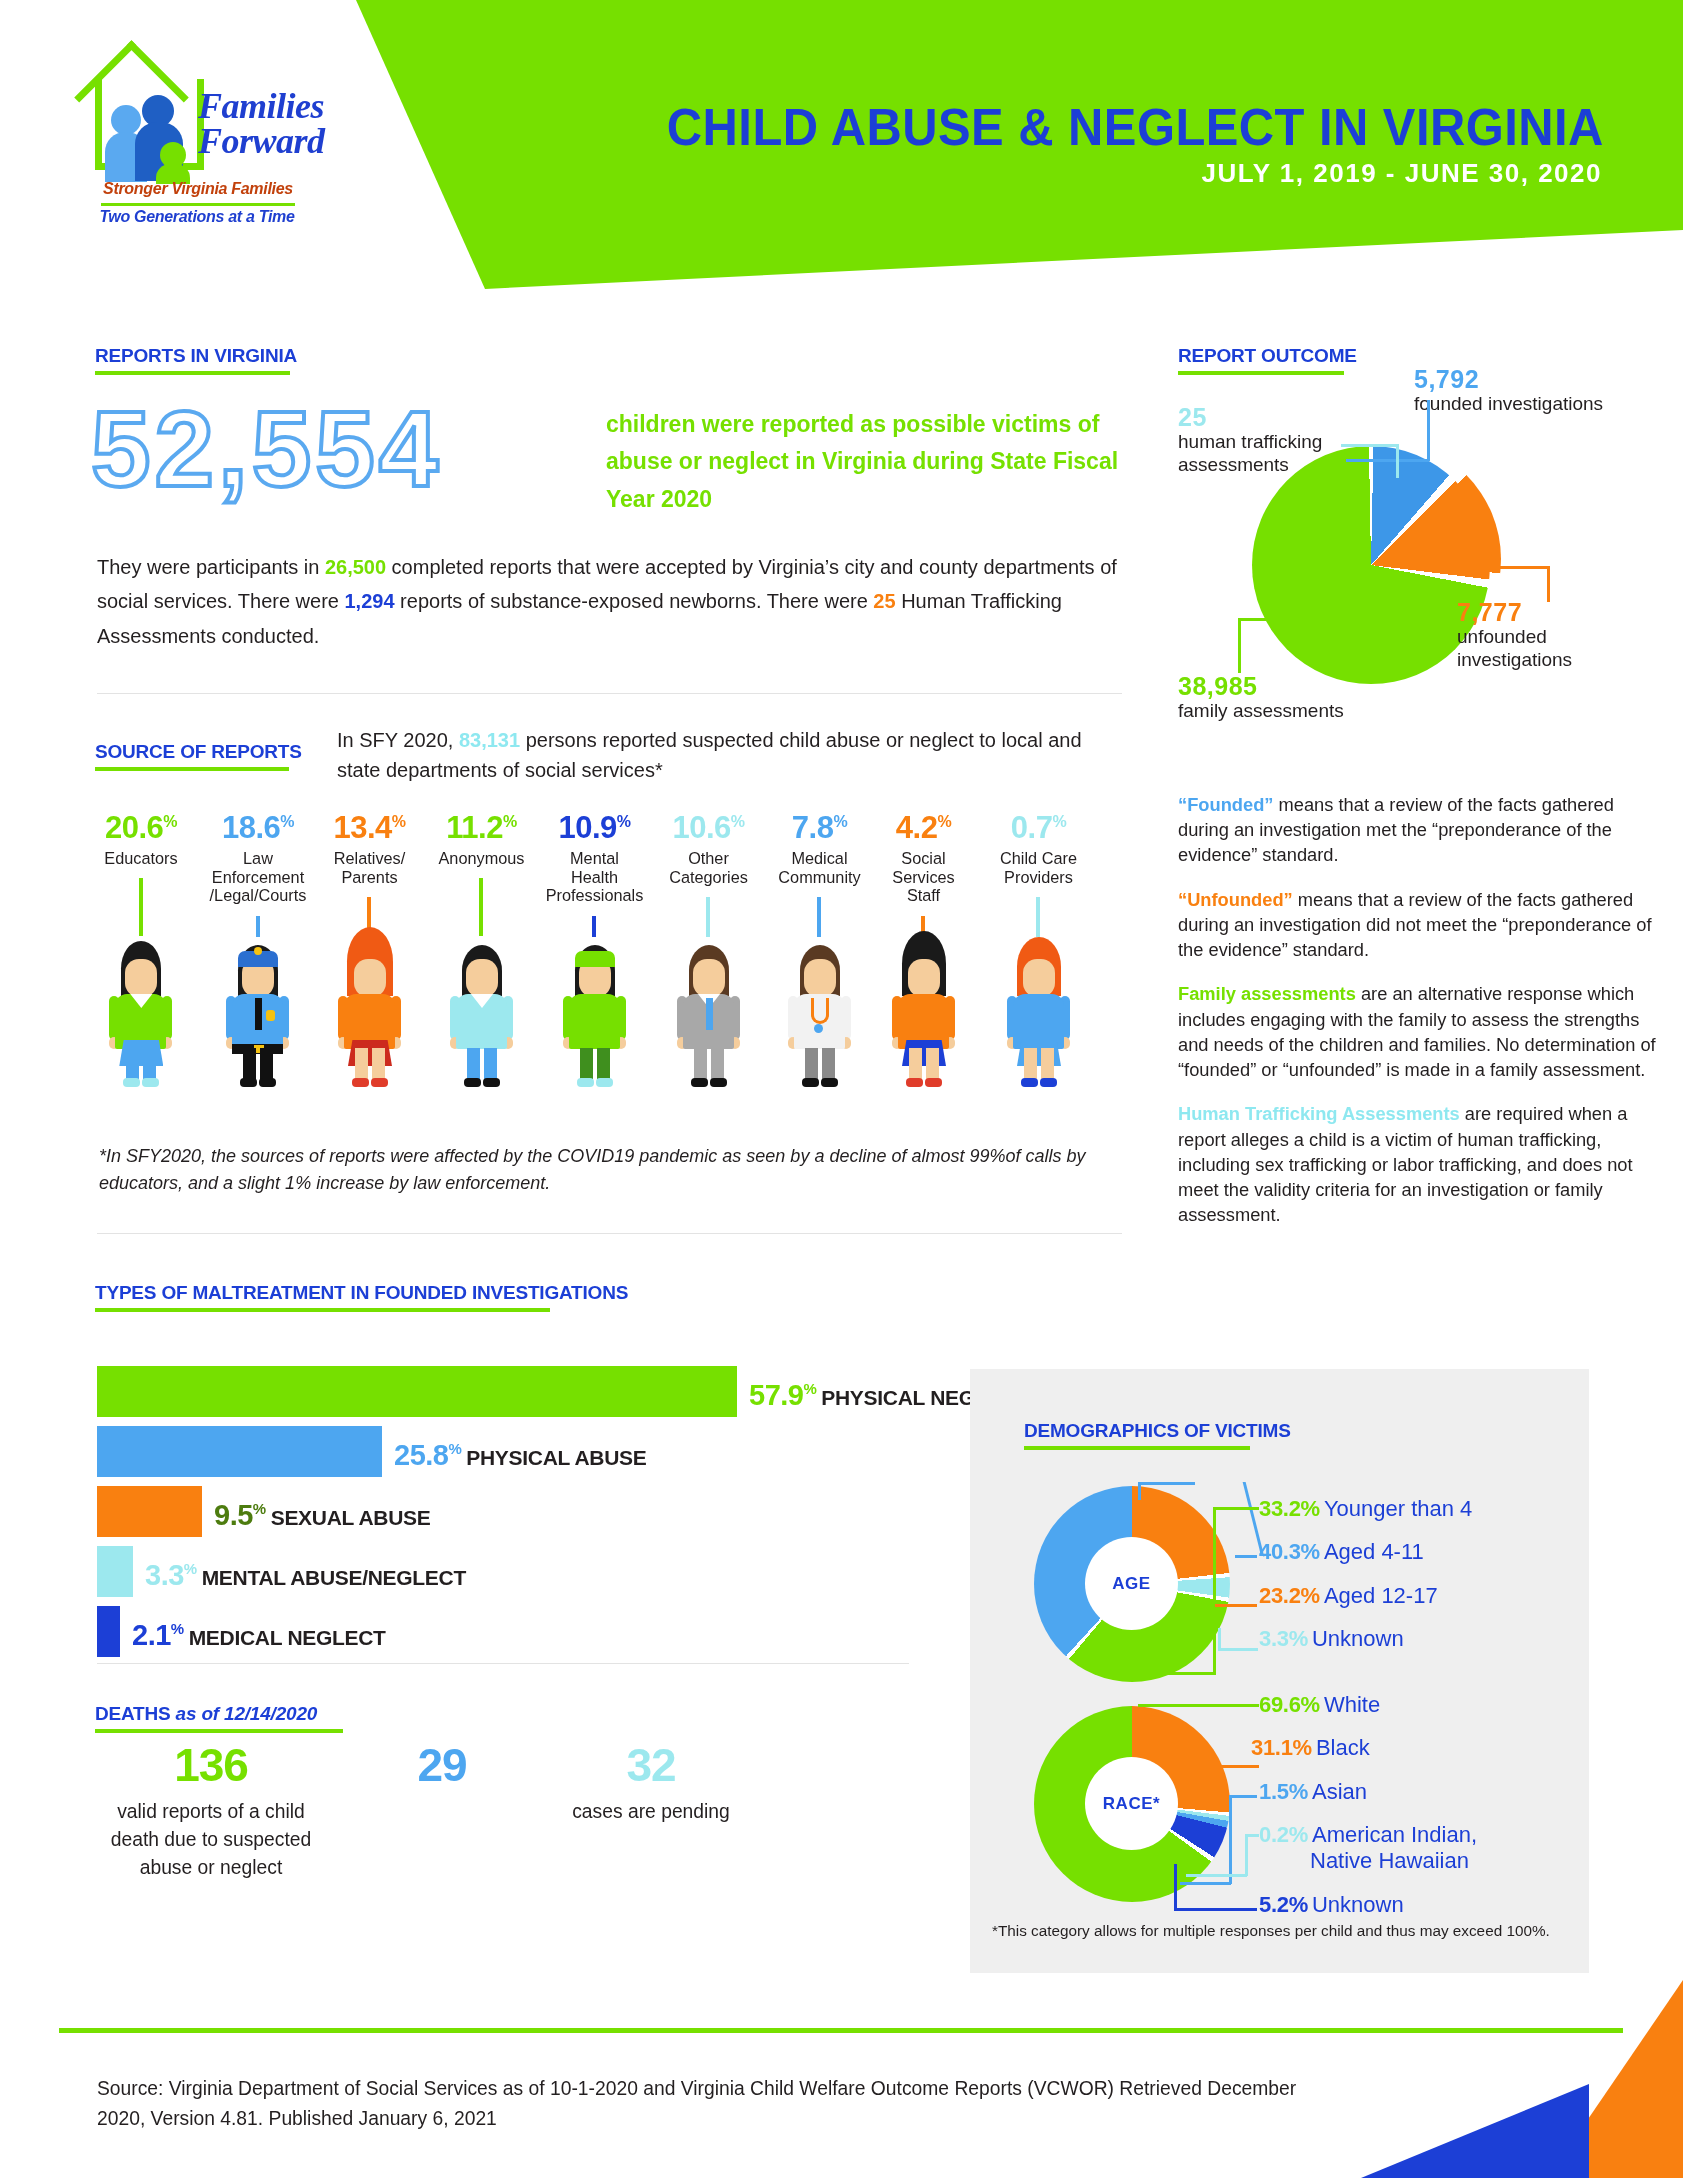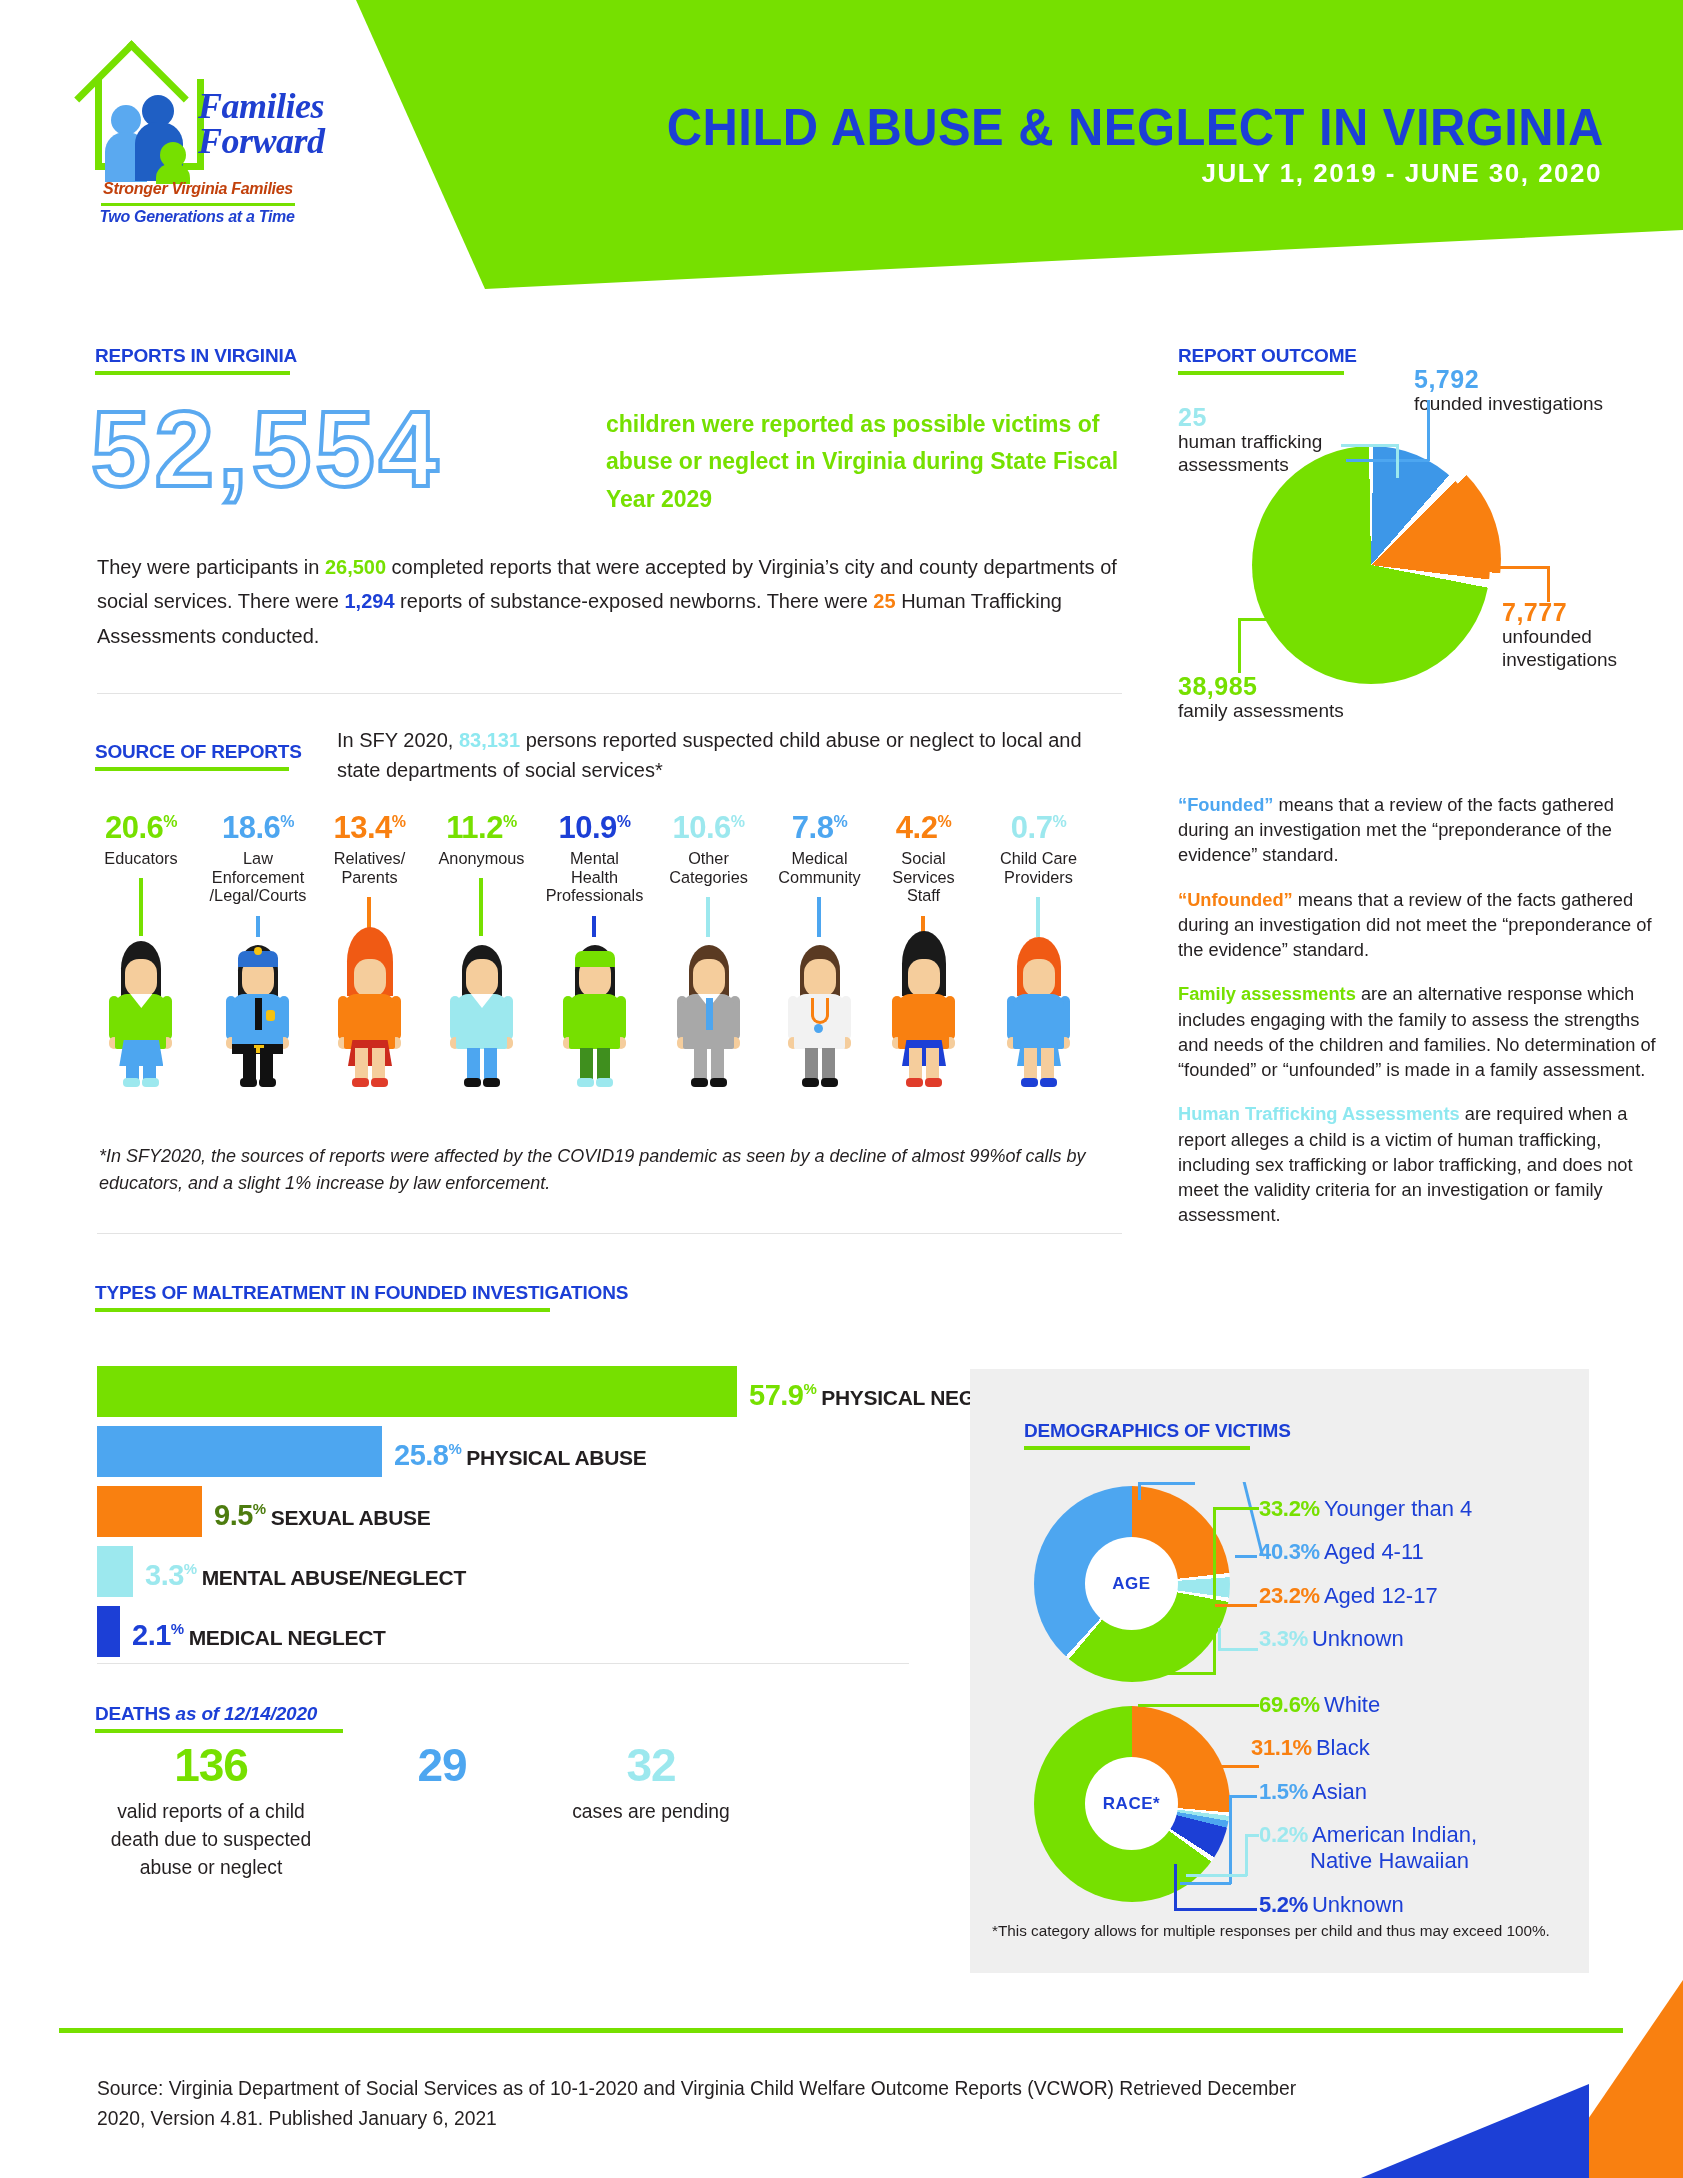--- a/index.html
+++ b/index.html
@@ -241,21 +241,21 @@
   <div class="hdr-title">CHILD ABUSE &amp; NEGLECT IN VIRGINIA</div>
   <div class="hdr-sub">JULY 1, 2019 - JUNE 30, 2020</div>
 </div>
 
 <div class="sec-head" style="left:95px; top:345px;">
   <span class="lbl">REPORTS IN VIRGINIA</span>
   <div class="rule" style="width:195px;"></div>
 </div>
 
 <div class="bignum">52,554</div>
-<div class="bignum-txt">children were reported as possible victims of abuse or neglect in Virginia during State Fiscal Year 2029</div>
+<div class="bignum-txt">children were reported as possible victims of abuse or neglect in Virginia during State Fiscal Year 2020</div>
 
 <div class="para">
   <span>They were participants in </span><b class="g">26,500</b><span> completed reports that were accepted by Virginia’s city and county departments of social services. There were </span><b class="b">1,294</b><span> reports of substance-exposed newborns. There were </span><b class="o">25</b><span> Human Trafficking Assessments conducted.</span>
 </div>
 
 <div class="hr-light" style="left:97px; top:693px; width:1025px;"></div>
 <div class="hr-light" style="left:1173px; top:470px; width:1px; height:0;"></div>
 
 <div class="sec-head" style="left:1178px; top:345px;">
   <span class="lbl">REPORT OUTCOME</span>
@@ -267,21 +267,21 @@
   <div class="pie-explode"></div>
 </div>
 
 <div class="cal" style="left:1414px; top:366px; width:228px;">
   <div class="num" style="color:#4da6f0;">5,792</div>
   <div class="txt">founded investigations</div>
 </div>
 <div class="lead-v" style="left:1427px; top:400px; height:61px; background:#4da6f0;"></div>
 <div class="lead-h" style="left:1346px; top:459px; width:83px; background:#4da6f0;"></div>
 
-<div class="cal" style="left:1502px; top:599px; width:158px;">
+<div class="cal" style="left:1457px; top:599px; width:158px;">
   <div class="num" style="color:#f98010;">7,777</div>
   <div class="txt">unfounded investigations</div>
 </div>
 <div class="lead-h" style="left:1455px; top:566px; width:95px; background:#f98010;"></div>
 <div class="lead-v" style="left:1547px; top:566px; height:36px; background:#f98010;"></div>
 
 <div class="cal" style="left:1178px; top:673px; width:198px;">
   <div class="num" style="color:#76e000;">38,985</div>
   <div class="txt">family assessments</div>
 </div>

